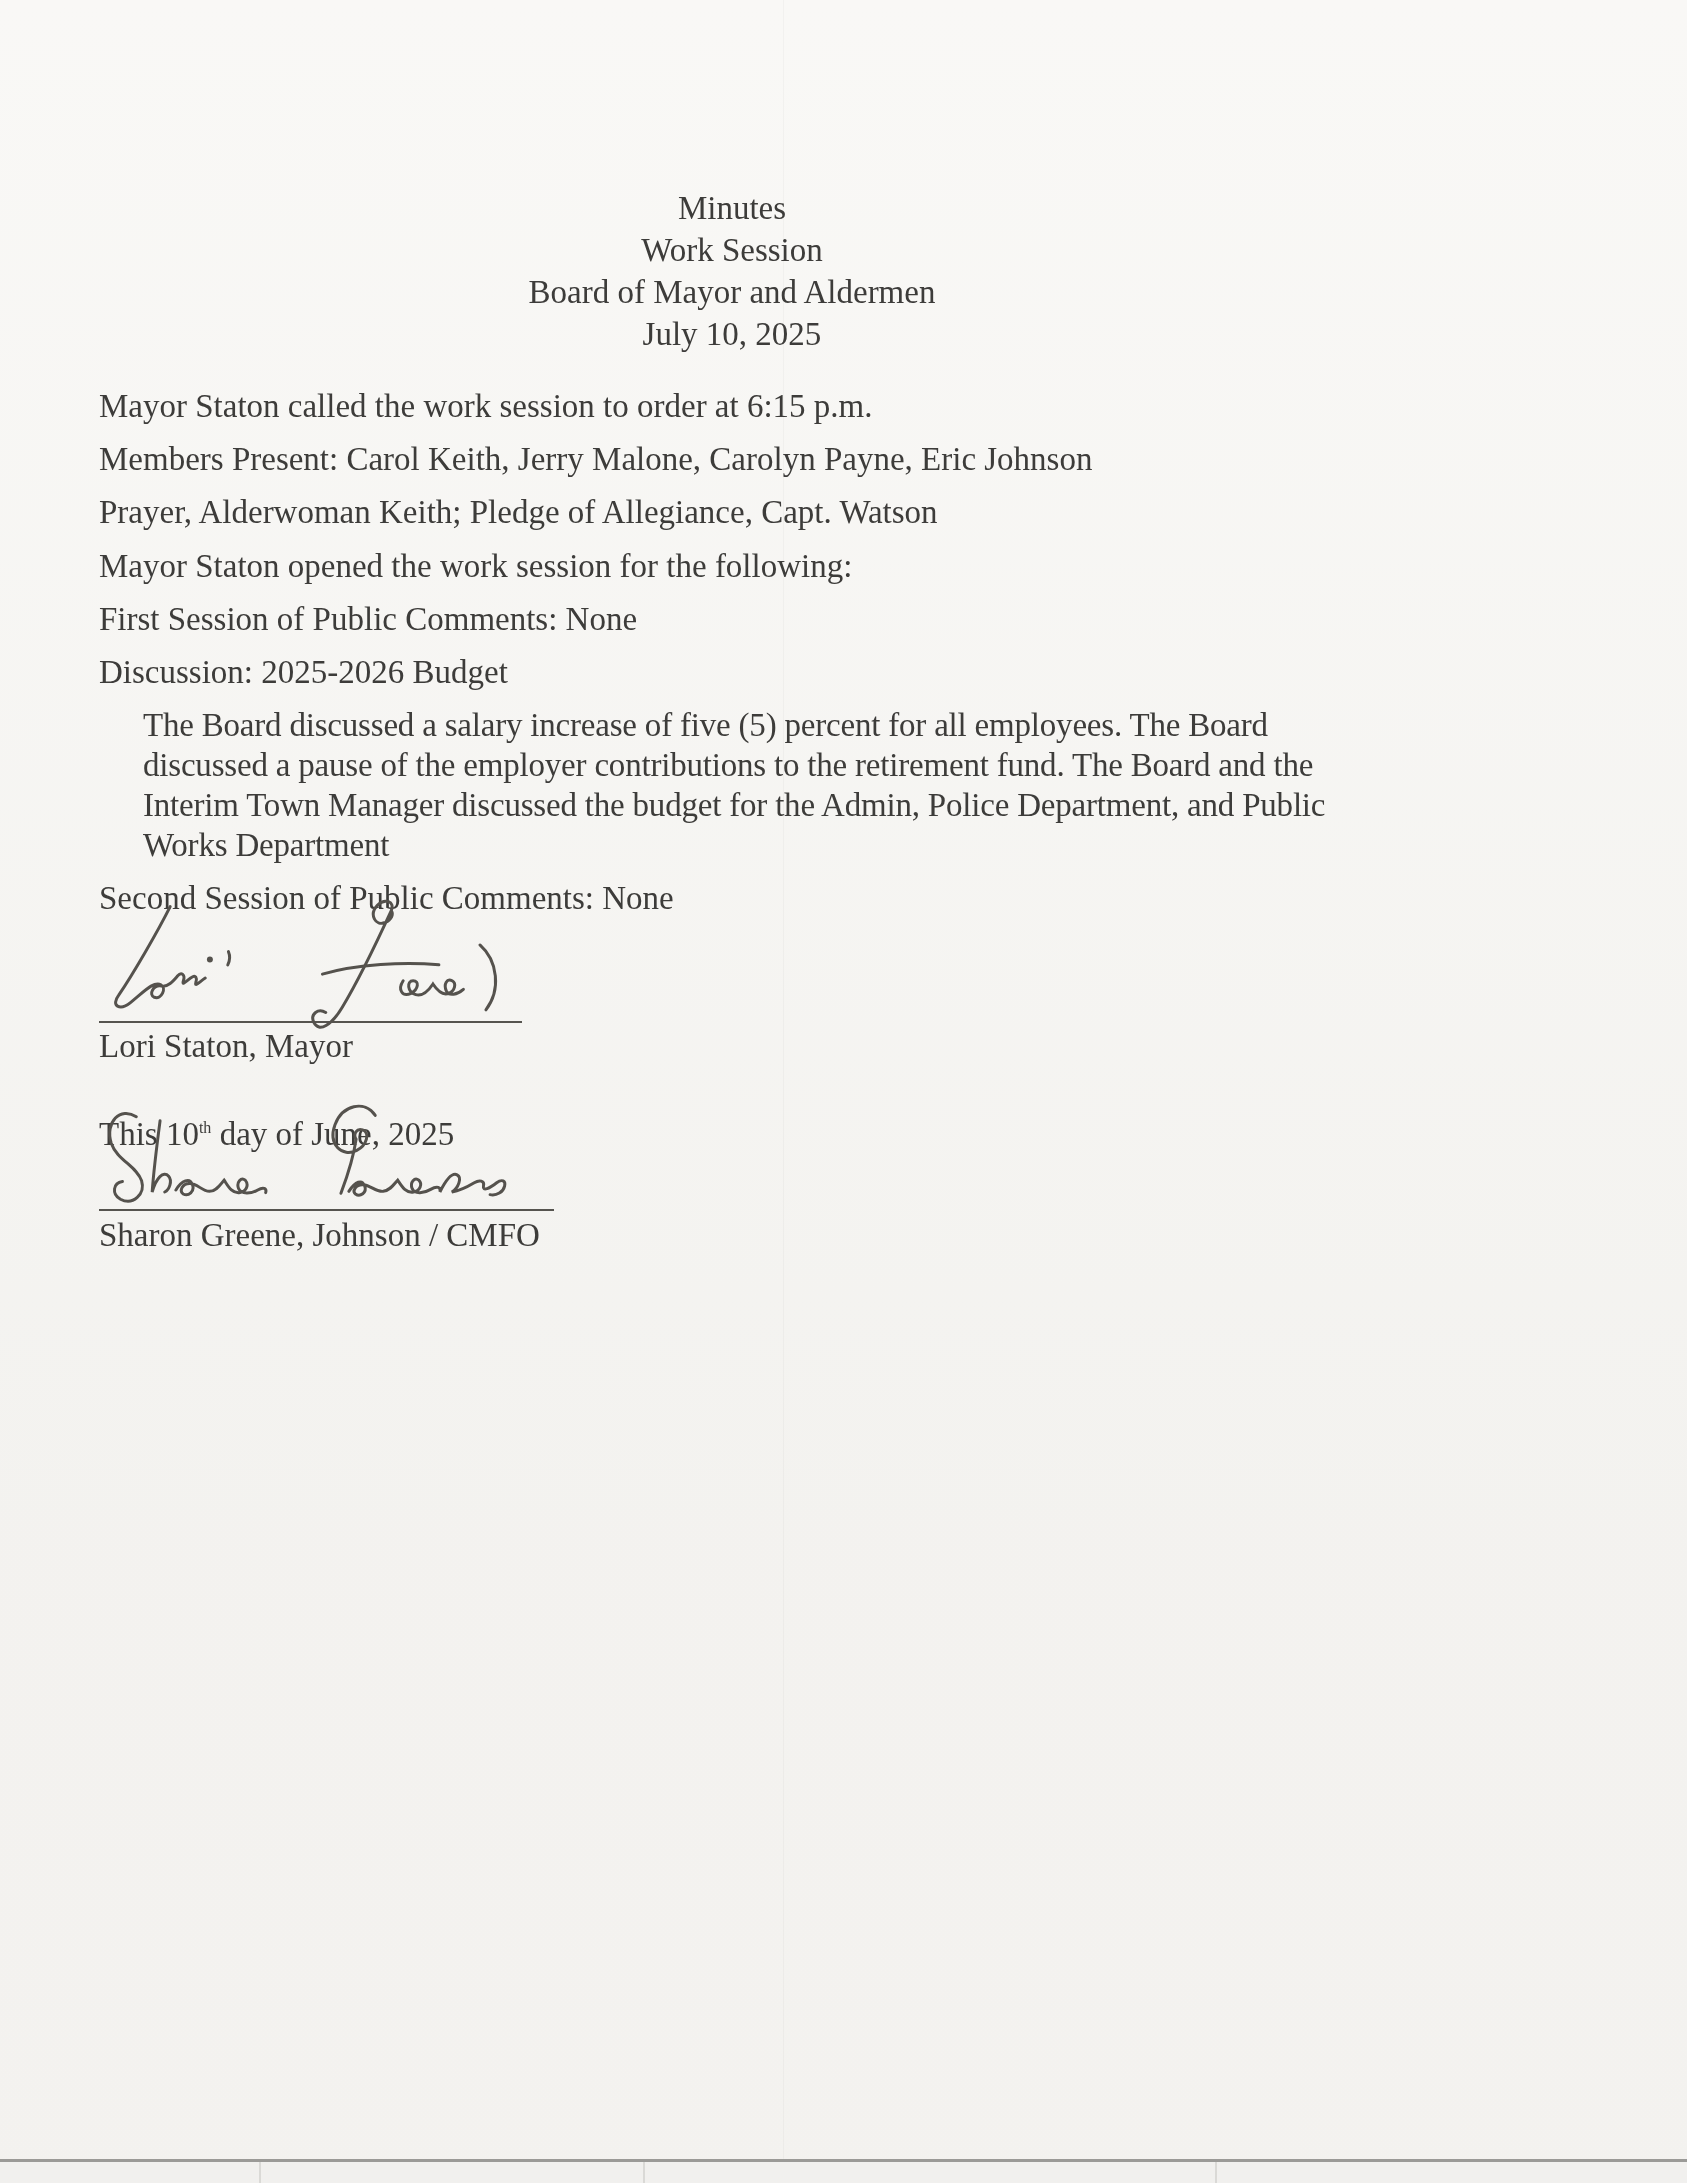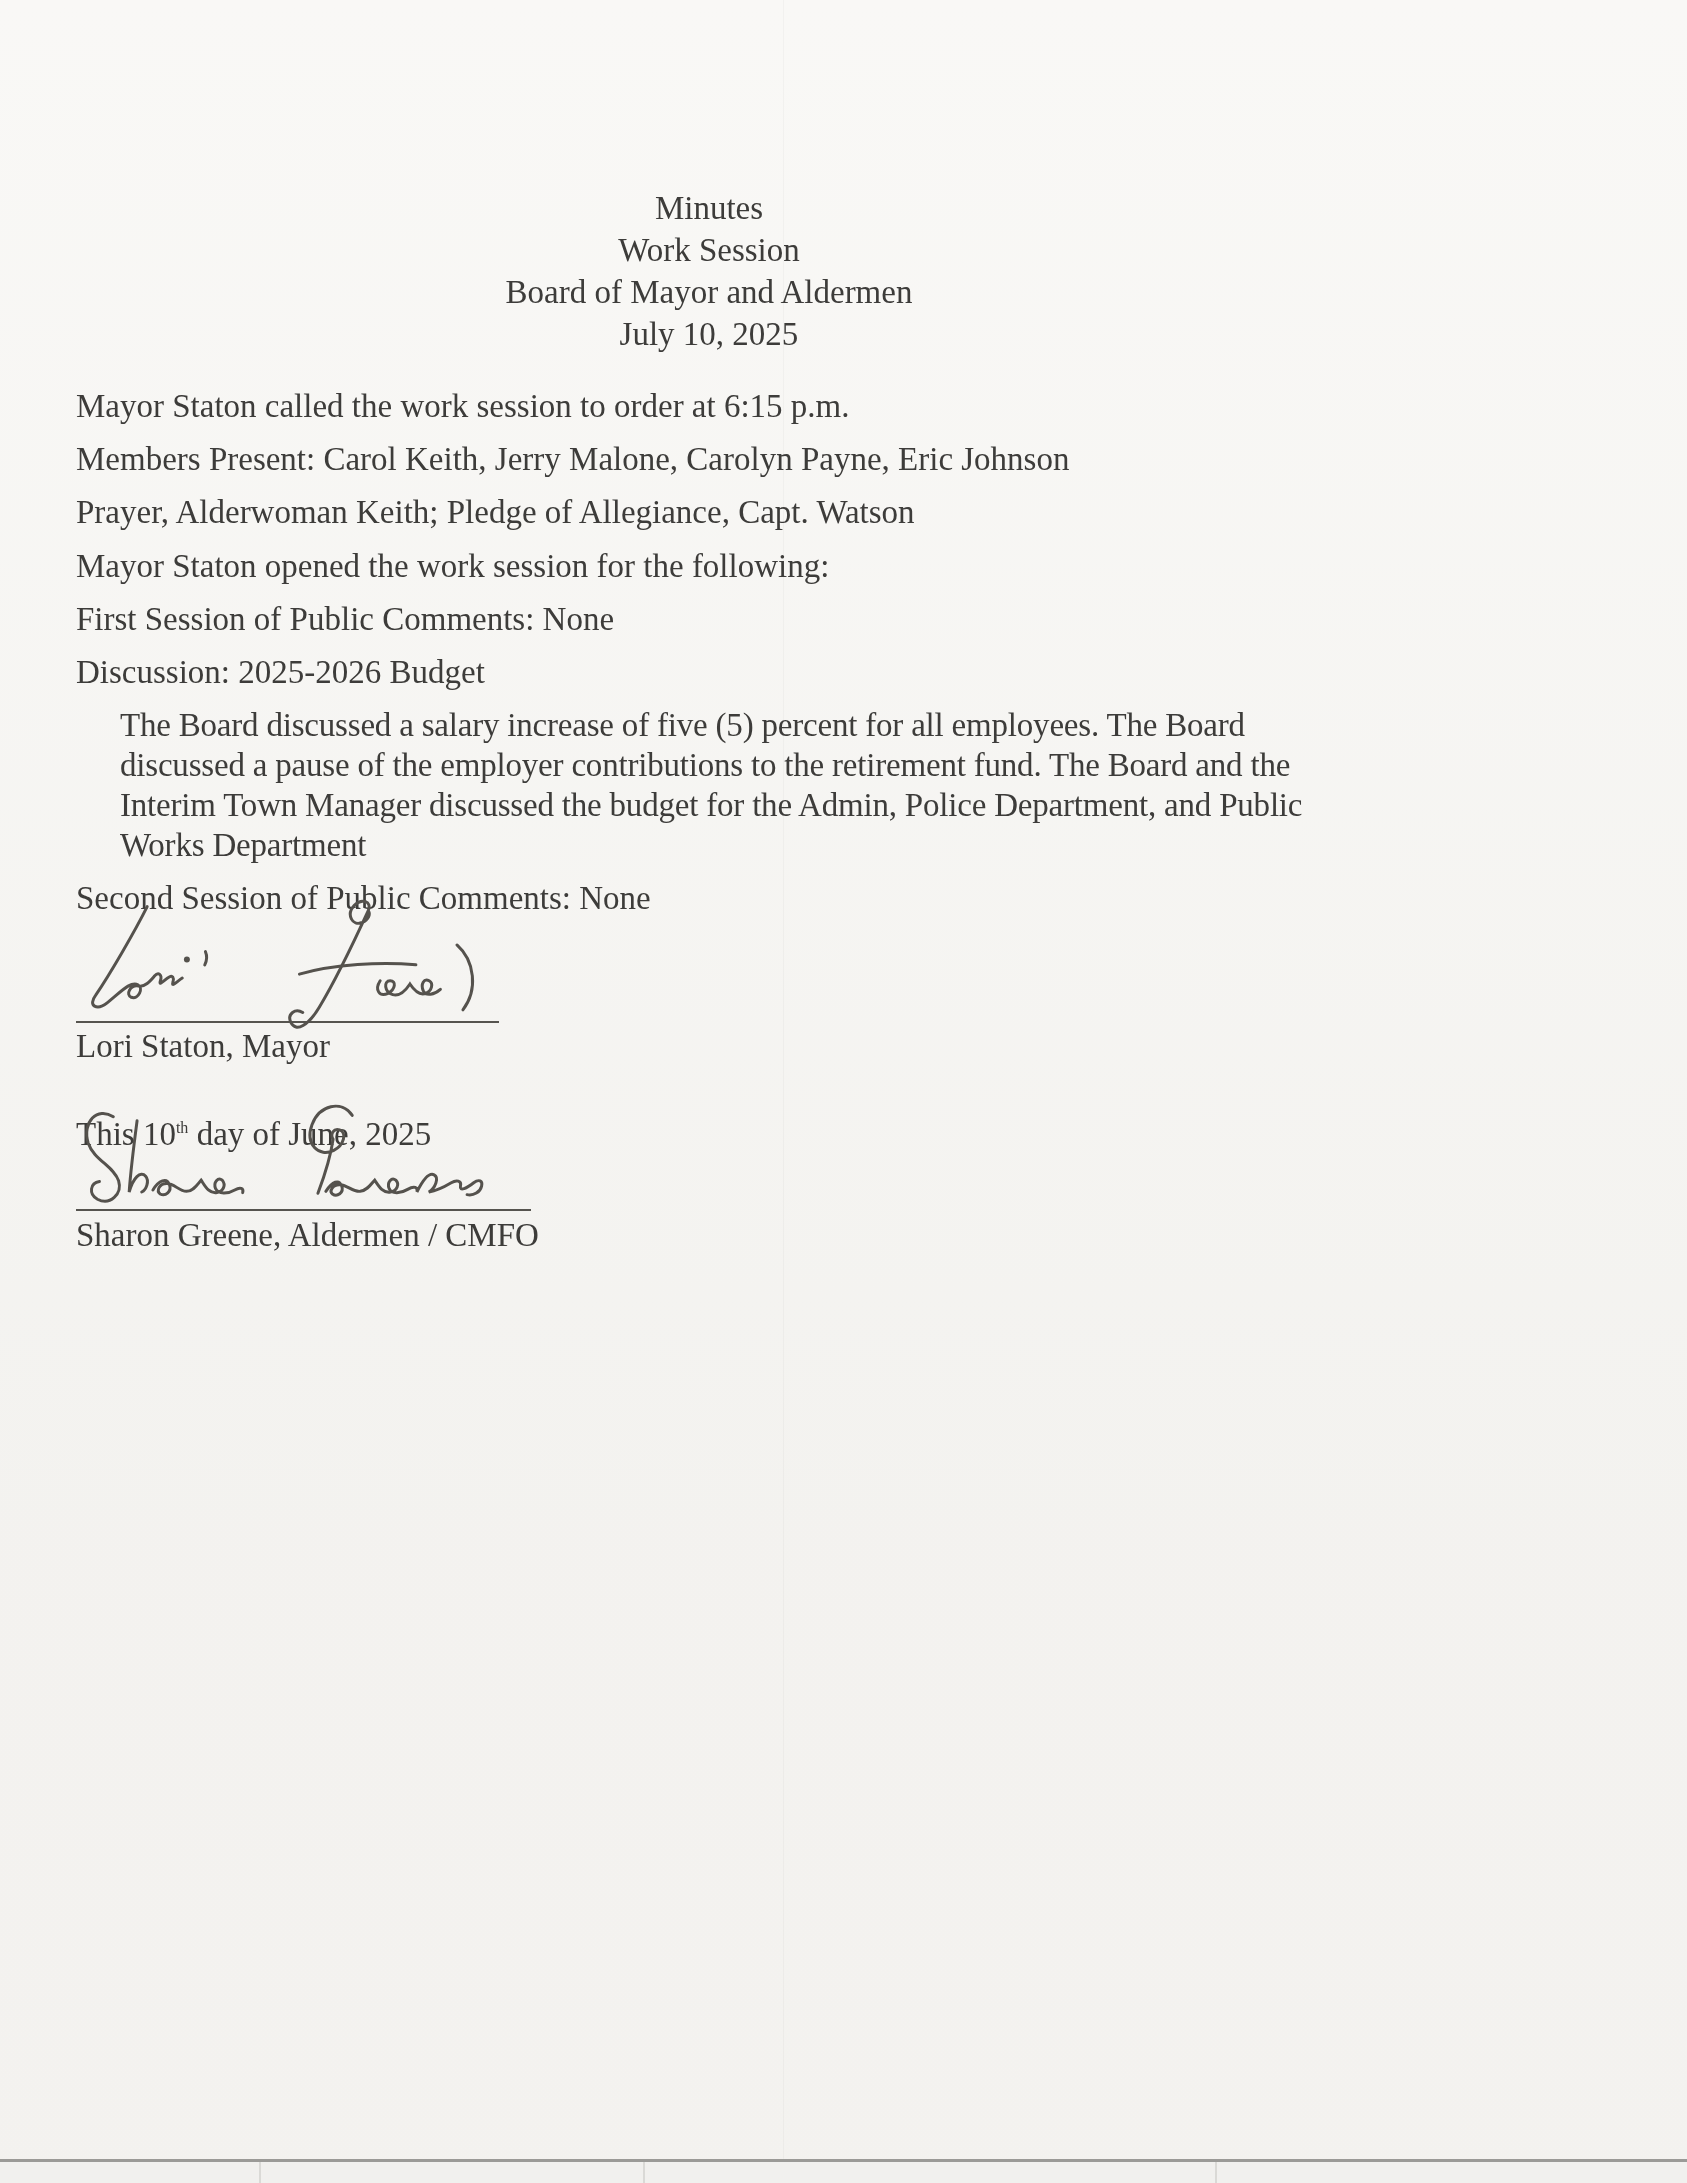--- a/index.html
+++ b/index.html
@@ -41,21 +41,21 @@
   .bed-streak {
     position: absolute; bottom: 0; height: 21px; width: 2px;
     background: rgba(150,148,145,0.25);
   }
   .bed-streak.s1 { left: 259px; }
   .bed-streak.s2 { left: 643px; }
   .bed-streak.s3 { left: 1215px; }
 
   .doc {
     position: relative;
-    padding: 187px 192px 0 76px;
+    padding: 187px 192px 0 99px;
     font-size: 33px;
     line-height: 40px;
   }
   .title-block {
     width: 1266px;
     text-align: center;
     line-height: 42px;
   }
   .doc p { margin: 0 0 13.2px 0; }
   .para-first { margin-top: 31px !important; }
@@ -134,21 +134,21 @@
         <path d="M62,36 C38,20 14,44 24,76 C33,102 62,110 70,133 C76,153 57,171 38,161 C24,153 27,136 41,134"></path>
         <path d="M98,42 C93,80 88,122 86,150 C92,129 103,117 111,126 C117,133 112,147 105,150"></path>
 
         <path d="M122,147 C131,132 143,128 147,139 C151,149 141,157 133,153 C127,149 131,137 143,137 C155,137 161,149 173,149 C183,149 189,139 195,132 C201,141 207,153 219,151 C229,149 233,139 227,132 C221,127 213,135 217,145 C221,154 236,153 246,147 C254,142 260,144 258,151"></path>
 
         <path d="M424,34 C408,10 374,18 363,48 C352,78 374,98 396,87 C412,79 416,60 405,56 C396,53 390,62 395,70 C391,98 381,128 372,152"></path>
 
         <path d="M384,149 C394,134 404,130 408,141 C412,151 401,158 394,153 C389,149 394,138 406,139 C418,140 424,150 436,149 C446,148 452,139 458,132 C464,141 470,152 482,150 C492,148 496,138 490,132 C484,127 476,135 480,145 C484,154 498,152 508,146 C518,140 524,143 522,150 C530,134 540,120 548,124 C556,128 550,144 540,150 C552,148 564,142 574,136 C582,131 590,133 588,141 C586,150 598,144 608,136 C616,130 622,133 620,141 C618,150 608,156 598,154"></path>
       </svg>
     </div>
-    <p class="name-line-2">Sharon Greene, Aldermen / CMFO</p>
+    <p class="name-line-2">Sharon Greene, Johnson / CMFO</p>
 
   </div>
 </div>
 
 <div class="scan-edge"></div>
 <div class="scanner-bed">
   <div class="bed-streak s1"></div>
   <div class="bed-streak s2"></div>
   <div class="bed-streak s3"></div>
 </div>

